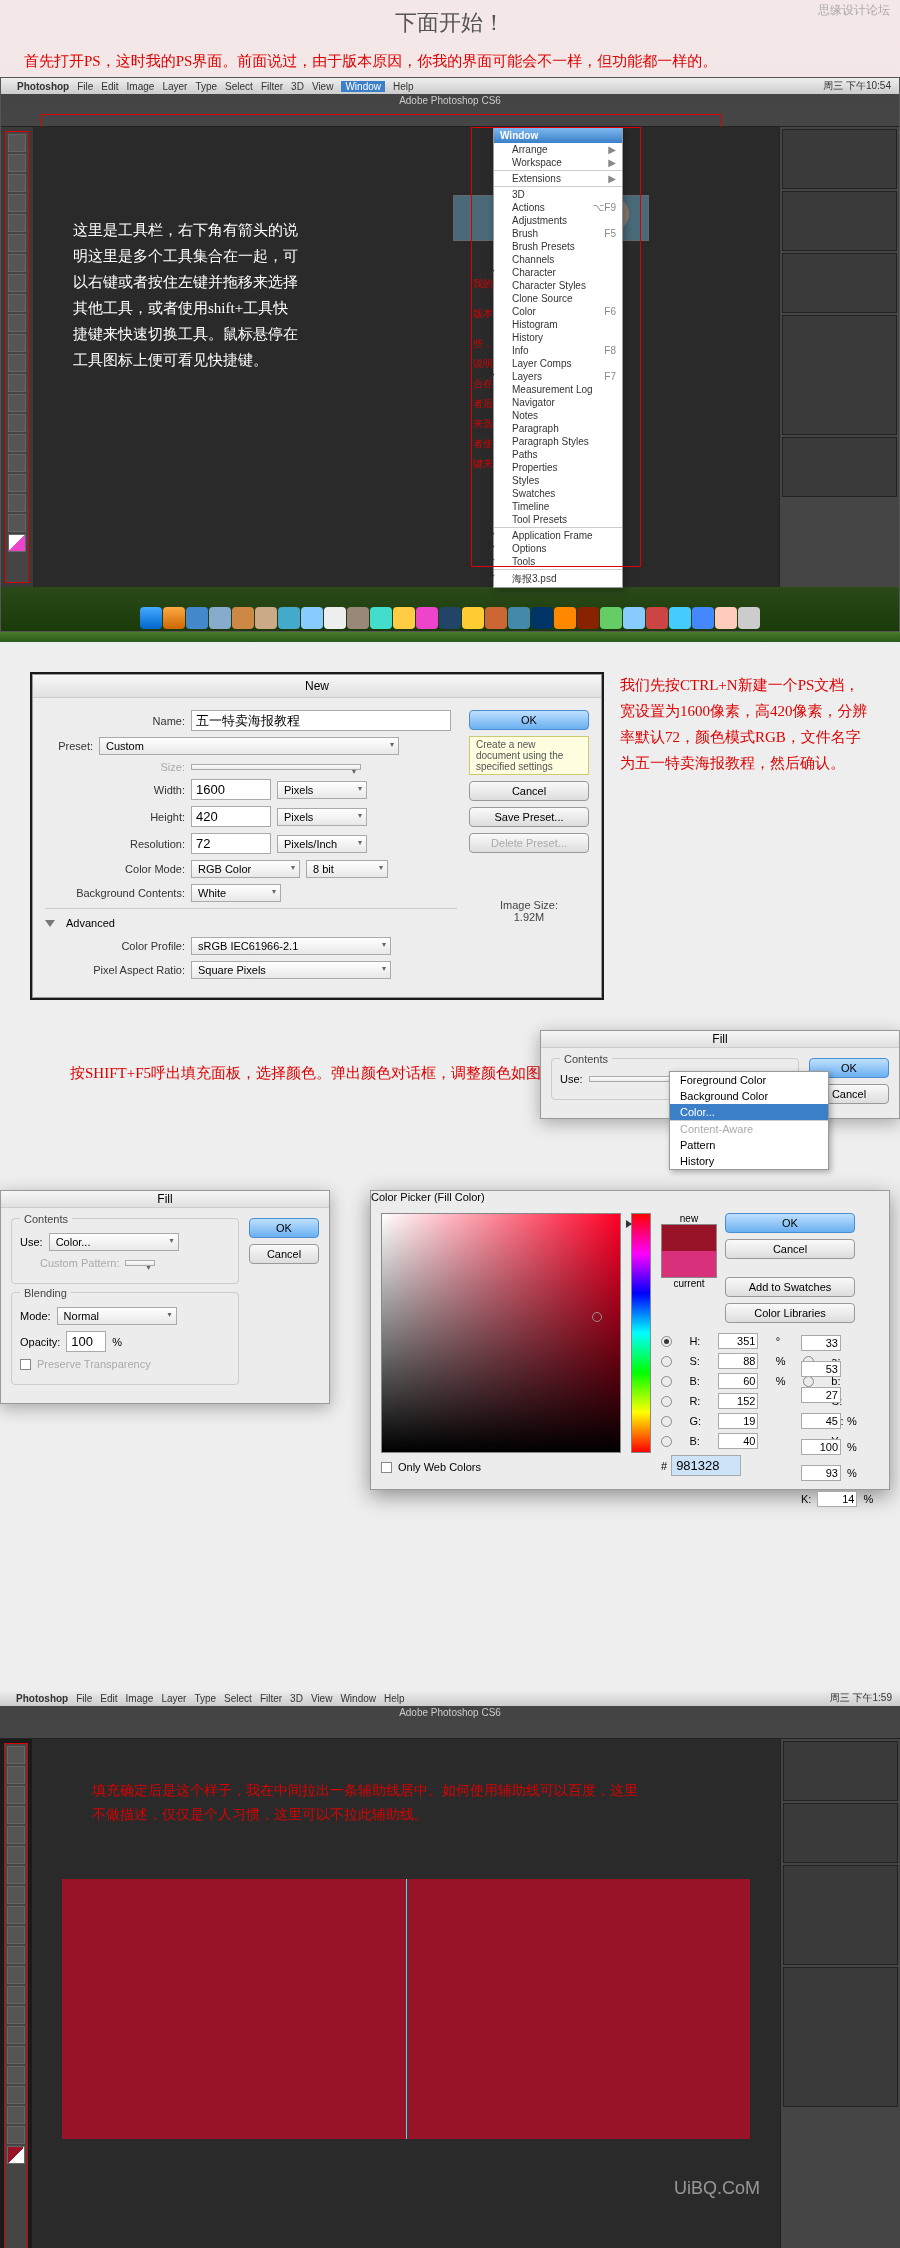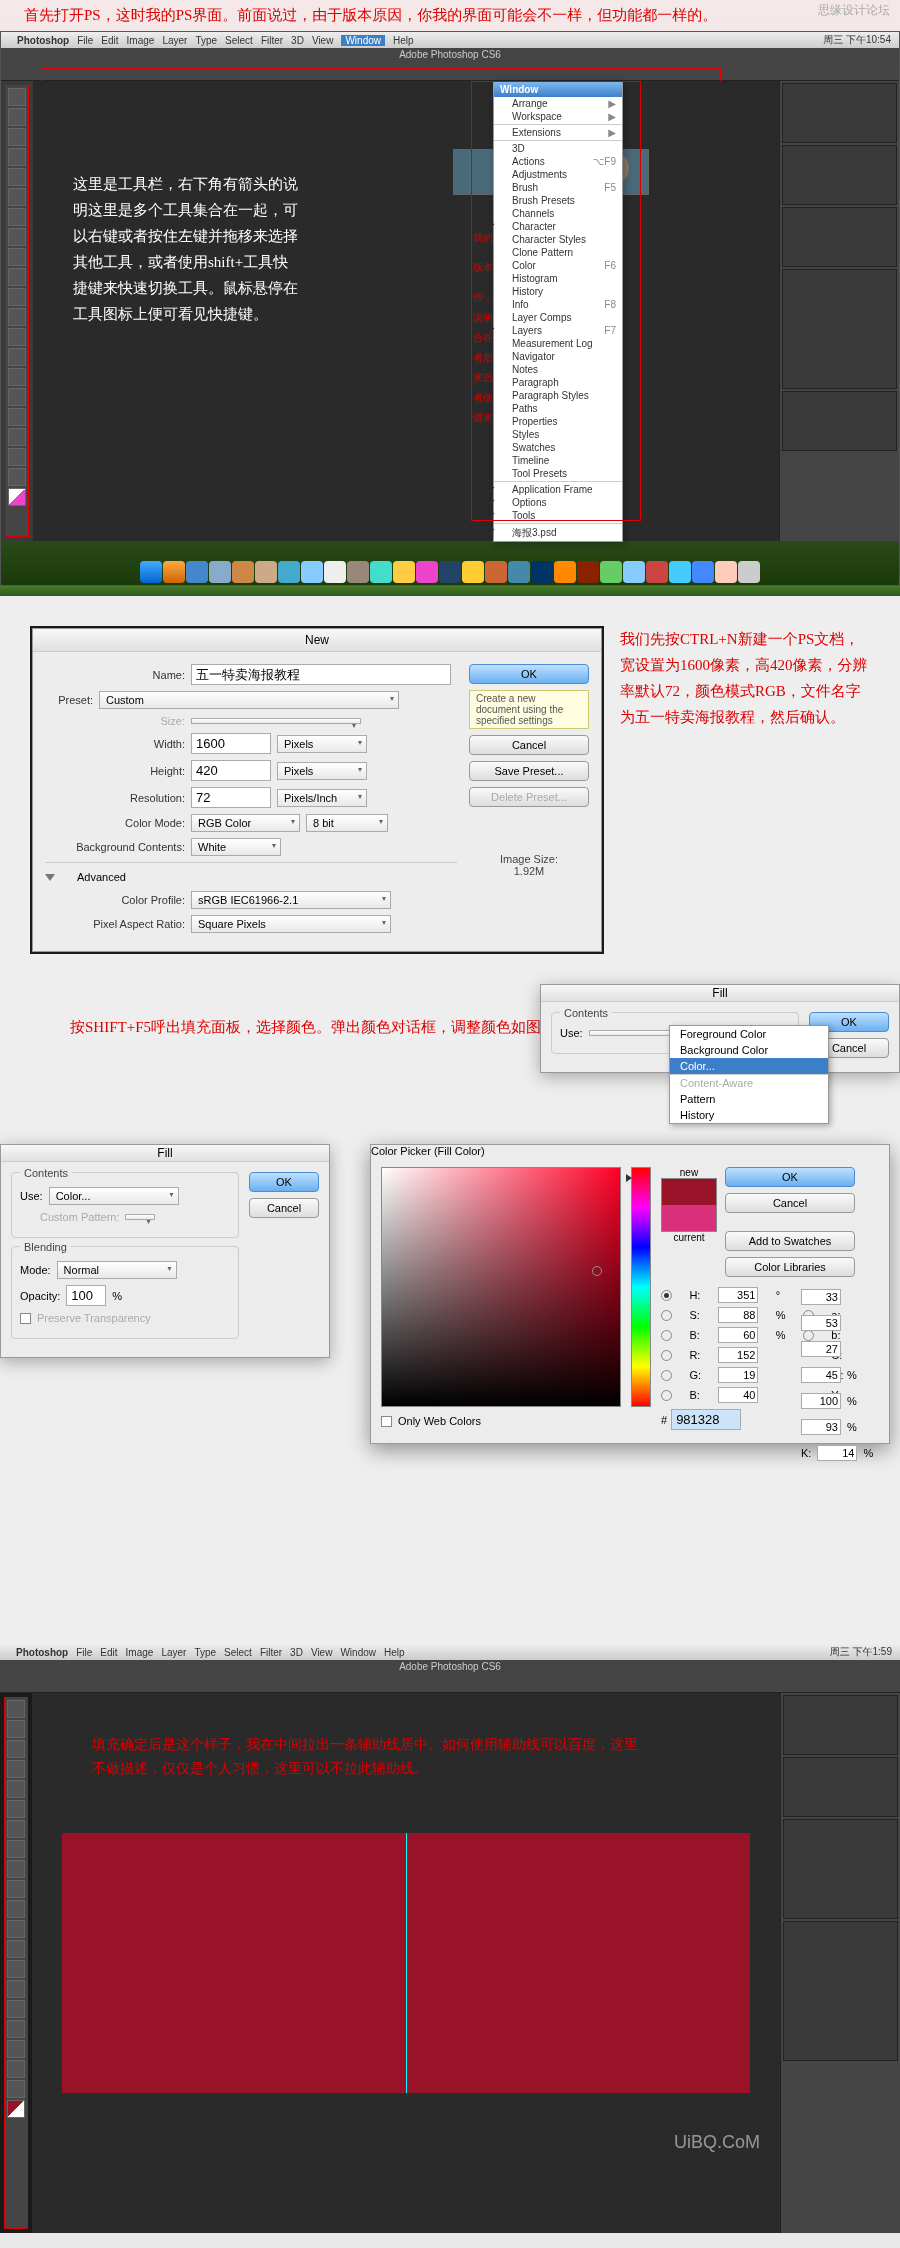--- a/index.html
+++ b/index.html
@@ -53,21 +53,21 @@
 .form-col { flex: 1; }
 .row { display: flex; align-items: center; margin-bottom: 6px; gap: 6px; }
 .lbl { width: 140px; text-align: right; color: #333; font-size: 11px; }
 .inp { border: 1px solid #aaa; padding: 2px 4px; background: #fff; font-size: 13px; }
 .sel { border: 1px solid #aaa; background: linear-gradient(#fff,#e8e8e8); padding: 2px 18px 2px 6px; position: relative; font-size: 11px; }
 .sel::after { content: "▾"; position: absolute; right: 4px; font-size: 8px; color: #666; }
 .btn-col { width: 120px; display: flex; flex-direction: column; gap: 6px; }
 .mac-btn { background: linear-gradient(#fafafa,#ddd); border: 1px solid #999; border-radius: 4px; padding: 3px 0; text-align: center; font-size: 11px; }
 .mac-btn.primary { background: linear-gradient(#bfe0ff,#6ab0f0); border-color: #4a8dd0; }
 .tooltip-y { background: #fffde0; border: 1px solid #ccc970; padding: 2px 6px; font-size: 10px; color: #555; }
-.adv-hdr { display: flex; align-items: center; gap: 22px; border-top: 1px solid #ccc; padding-top: 8px; margin-top: 4px; }
+.adv-hdr { display: flex; align-items: center; gap: 11px; border-top: 1px solid #ccc; padding-top: 8px; margin-top: 4px; }
 .adv-hdr .disc { width: 0; height: 0; border-left: 5px solid transparent; border-right: 5px solid transparent; border-top: 7px solid #777; }
 .img-size { text-align: center; font-size: 11px; color: #444; margin-top: 40px; }
 .red-desc { color: #d00; font-size: 15px; font-family: SimHei; line-height: 26px; width: 260px; }
 
 
 .sec3 { background: #eee; padding: 20px 0 0 0; position: relative; min-height: 660px; }
 .fill-note { color: #d00; font-size: 15px; font-family: SimHei; line-height: 26px; position: absolute; left: 70px; top: 30px; }
 .fill-dlg { position: absolute; background: #ececec; border: 1px solid #999; box-shadow: 0 4px 16px rgba(0,0,0,.3); }
 .fill-dlg .ttl { text-align: center; background: linear-gradient(#f8f8f8,#e0e0e0); padding: 1px; border-bottom: 1px solid #ccc; font-size: 12px; }
 .fd-body { padding: 10px; display: flex; gap: 10px; }
@@ -101,20 +101,21 @@
 .guide { position: absolute; background: #0ff; }
 .guide.v { width: 1px; height: 100%; left: 50%; }
 .fill-result-note { position: absolute; top: 40px; left: 60px; right: 140px; color: #d00; font-size: 14px; font-family: SimHei; line-height: 24px; }
 .watermark-br { position: absolute; right: 20px; bottom: 80px; color: rgba(255,255,255,.5); font-size: 18px; font-family: Arial; }
 </style>
 </head>
 <body>
 
 <div class="sec1">
   <div class="watermark-tr">思缘设计论坛</div>
+  <div class="title-top">下面开始！</div>
   <div class="intro-red">首先打开PS，这时我的PS界面。前面说过，由于版本原因，你我的界面可能会不一样，但功能都一样的。</div>
 
   <div class="ps-ui">
     <div class="menubar">
       <span class="apple"></span>
       <b>Photoshop</b>
       <span>File</span>
       <span>Edit</span>
       <span>Image</span>
       <span>Layer</span>
@@ -216,21 +217,21 @@
               <div class="item">
                 <span style="padding-left:12px">Channels</span>
               </div>
               <div class="item chk">
                 <span style="padding-left:12px">Character</span>
               </div>
               <div class="item">
                 <span style="padding-left:12px">Character Styles</span>
               </div>
               <div class="item">
-                <span style="padding-left:12px">Clone Pattern</span>
+                <span style="padding-left:12px">Clone Source</span>
               </div>
               <div class="item">
                 <span style="padding-left:12px">Color</span>
                 <span style="color:#888">F6</span>
               </div>
               <div class="item">
                 <span style="padding-left:12px">Histogram</span>
               </div>
               <div class="item">
                 <span style="padding-left:12px">History</span>

